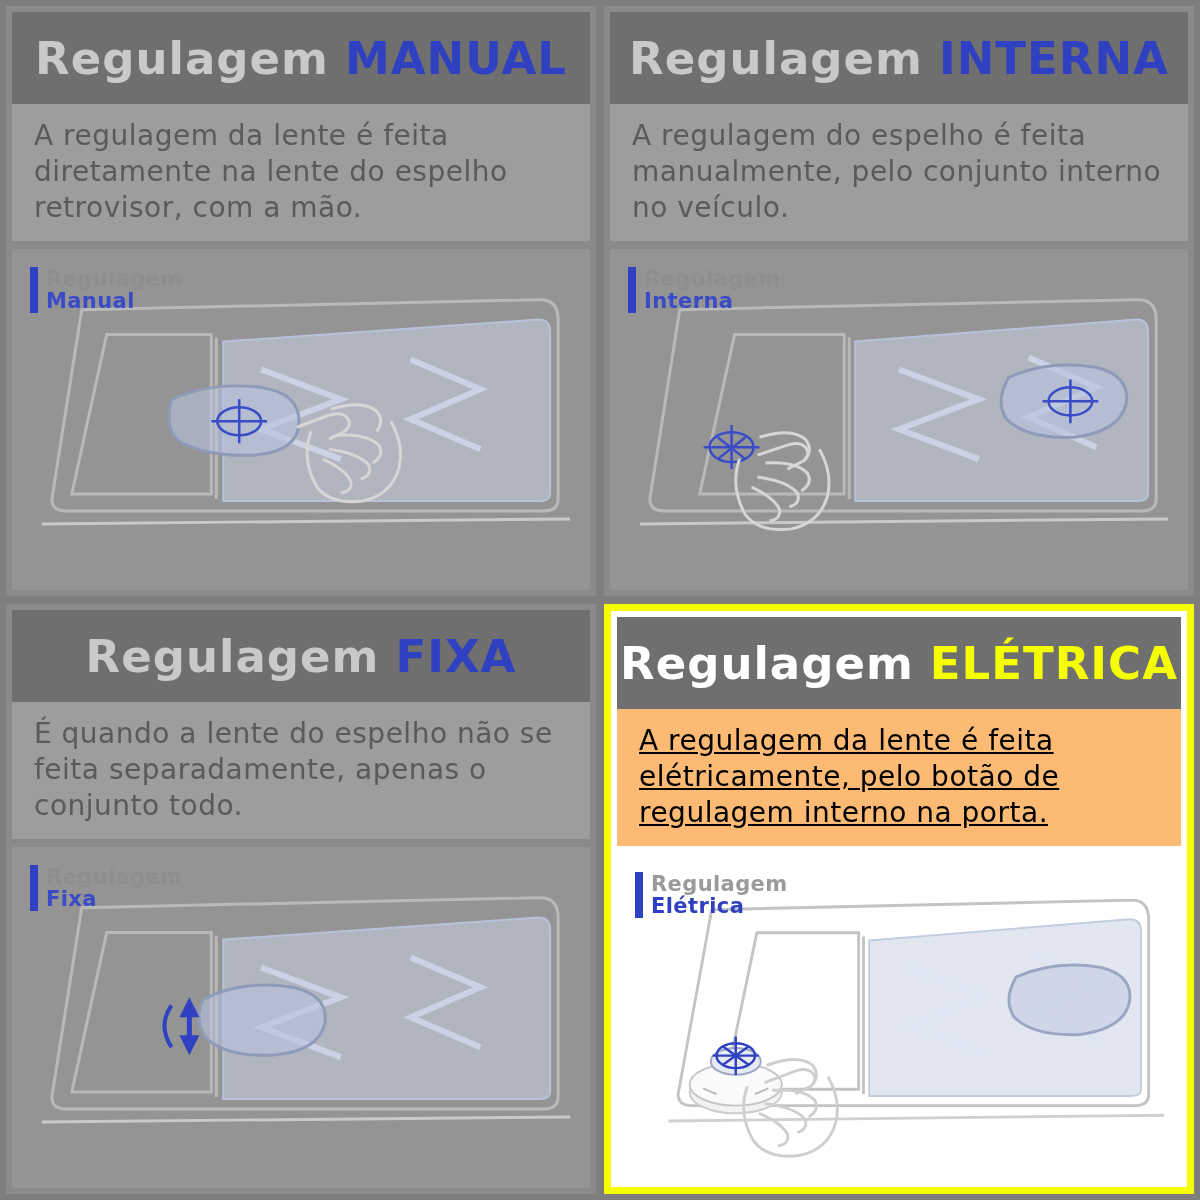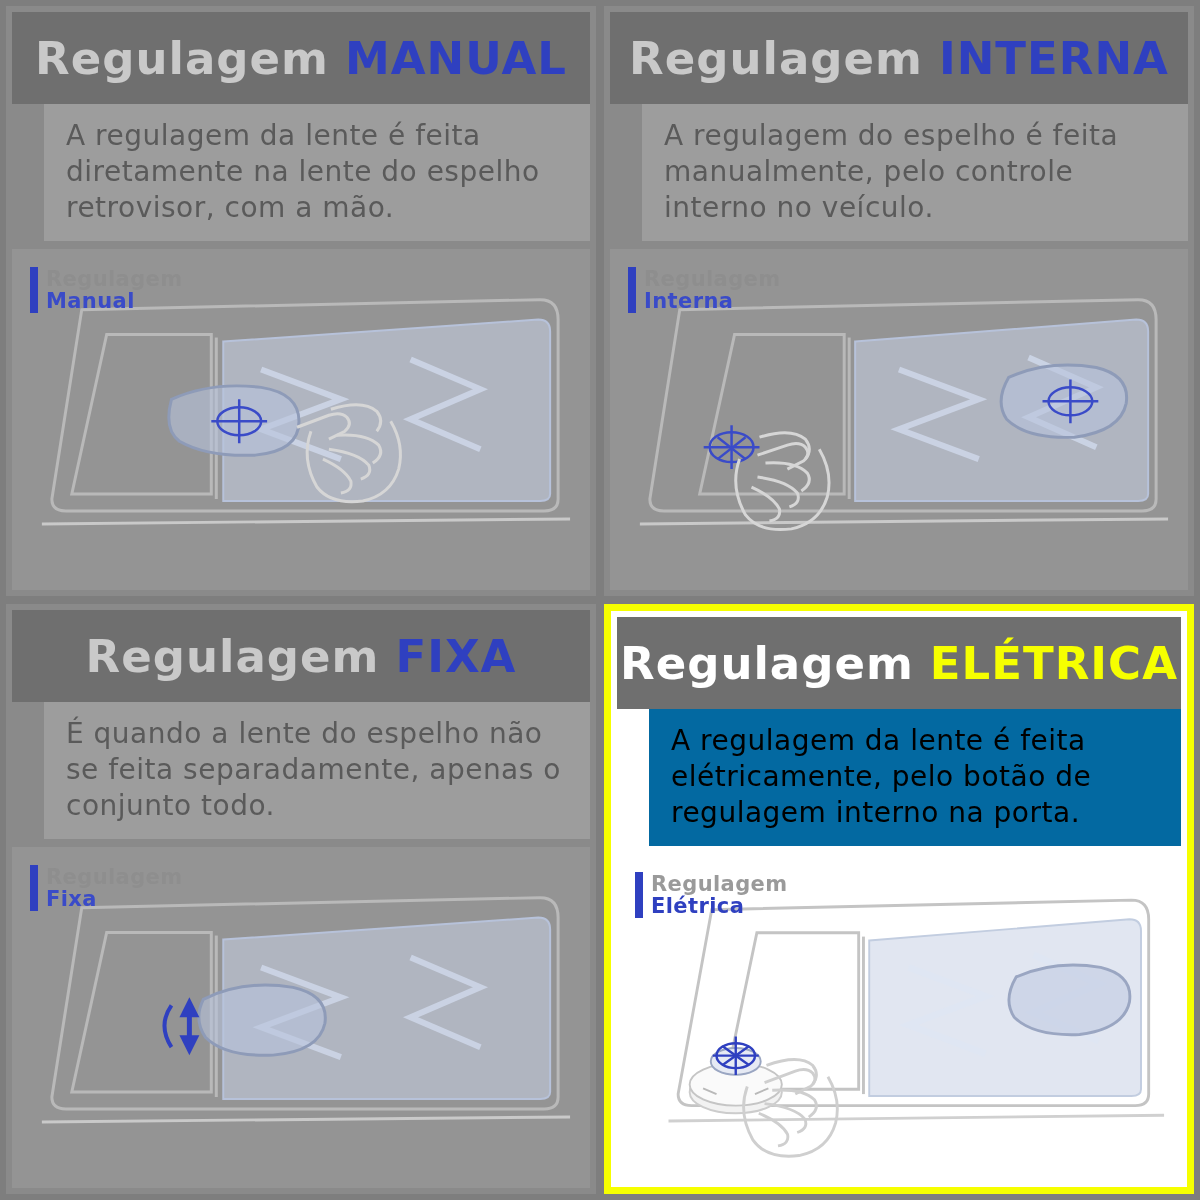--- a/index.html
+++ b/index.html
@@ -60,24 +60,23 @@
   .dim .title .word2 { color: #2f40c0; }
   .highlight .title .word1 { color: #ffffff; }
   .highlight .title .word2 { color: #f6ff00; }
 
   
   .desc {
     padding: 14px 18px 16px 22px;
     font-size: 28px;
     line-height: 1.28;
     letter-spacing: 0.5px;
-    margin-left: 32px;
   }
   .dim .desc { background: #9d9d9d; color: #5a5a5a; }
-  .highlight .desc { background: #0369a1; color: #000000; }
+  .highlight .desc { background: #fdba74; color: #000000; text-decoration: underline; }
 
   
   .illus {
     position: relative;
     flex: 1;
     margin-top: 8px;
     overflow: hidden;
   }
   .dim .illus { background: #949494; }
   .highlight .illus { background: #ffffff; }
@@ -164,21 +163,21 @@
         </g>
       </svg>
     </div>
   </div>
 
   <div class="panel dim">
     <div class="title">
       <span class="word1">Regulagem</span>
       <span class="word2">INTERNA</span>
     </div>
-    <div class="desc">A regulagem do espelho é feita manualmente, pelo controle interno no veículo.</div>
+    <div class="desc">A regulagem do espelho é feita manualmente, pelo conjunto interno no veículo.</div>
     <div class="illus">
       <div class="badge">
         <span class="bar"></span>
         <span class="txt">
           <span class="l1" style="display:block">Regulagem</span>
           <span class="l2" style="display:block">Interna</span>
         </span>
       </div>
       <svg viewBox="0 0 580 340" preserveAspectRatio="xMidYMid meet">
         <g fill="none" stroke="#b9b9b9" stroke-width="3">

